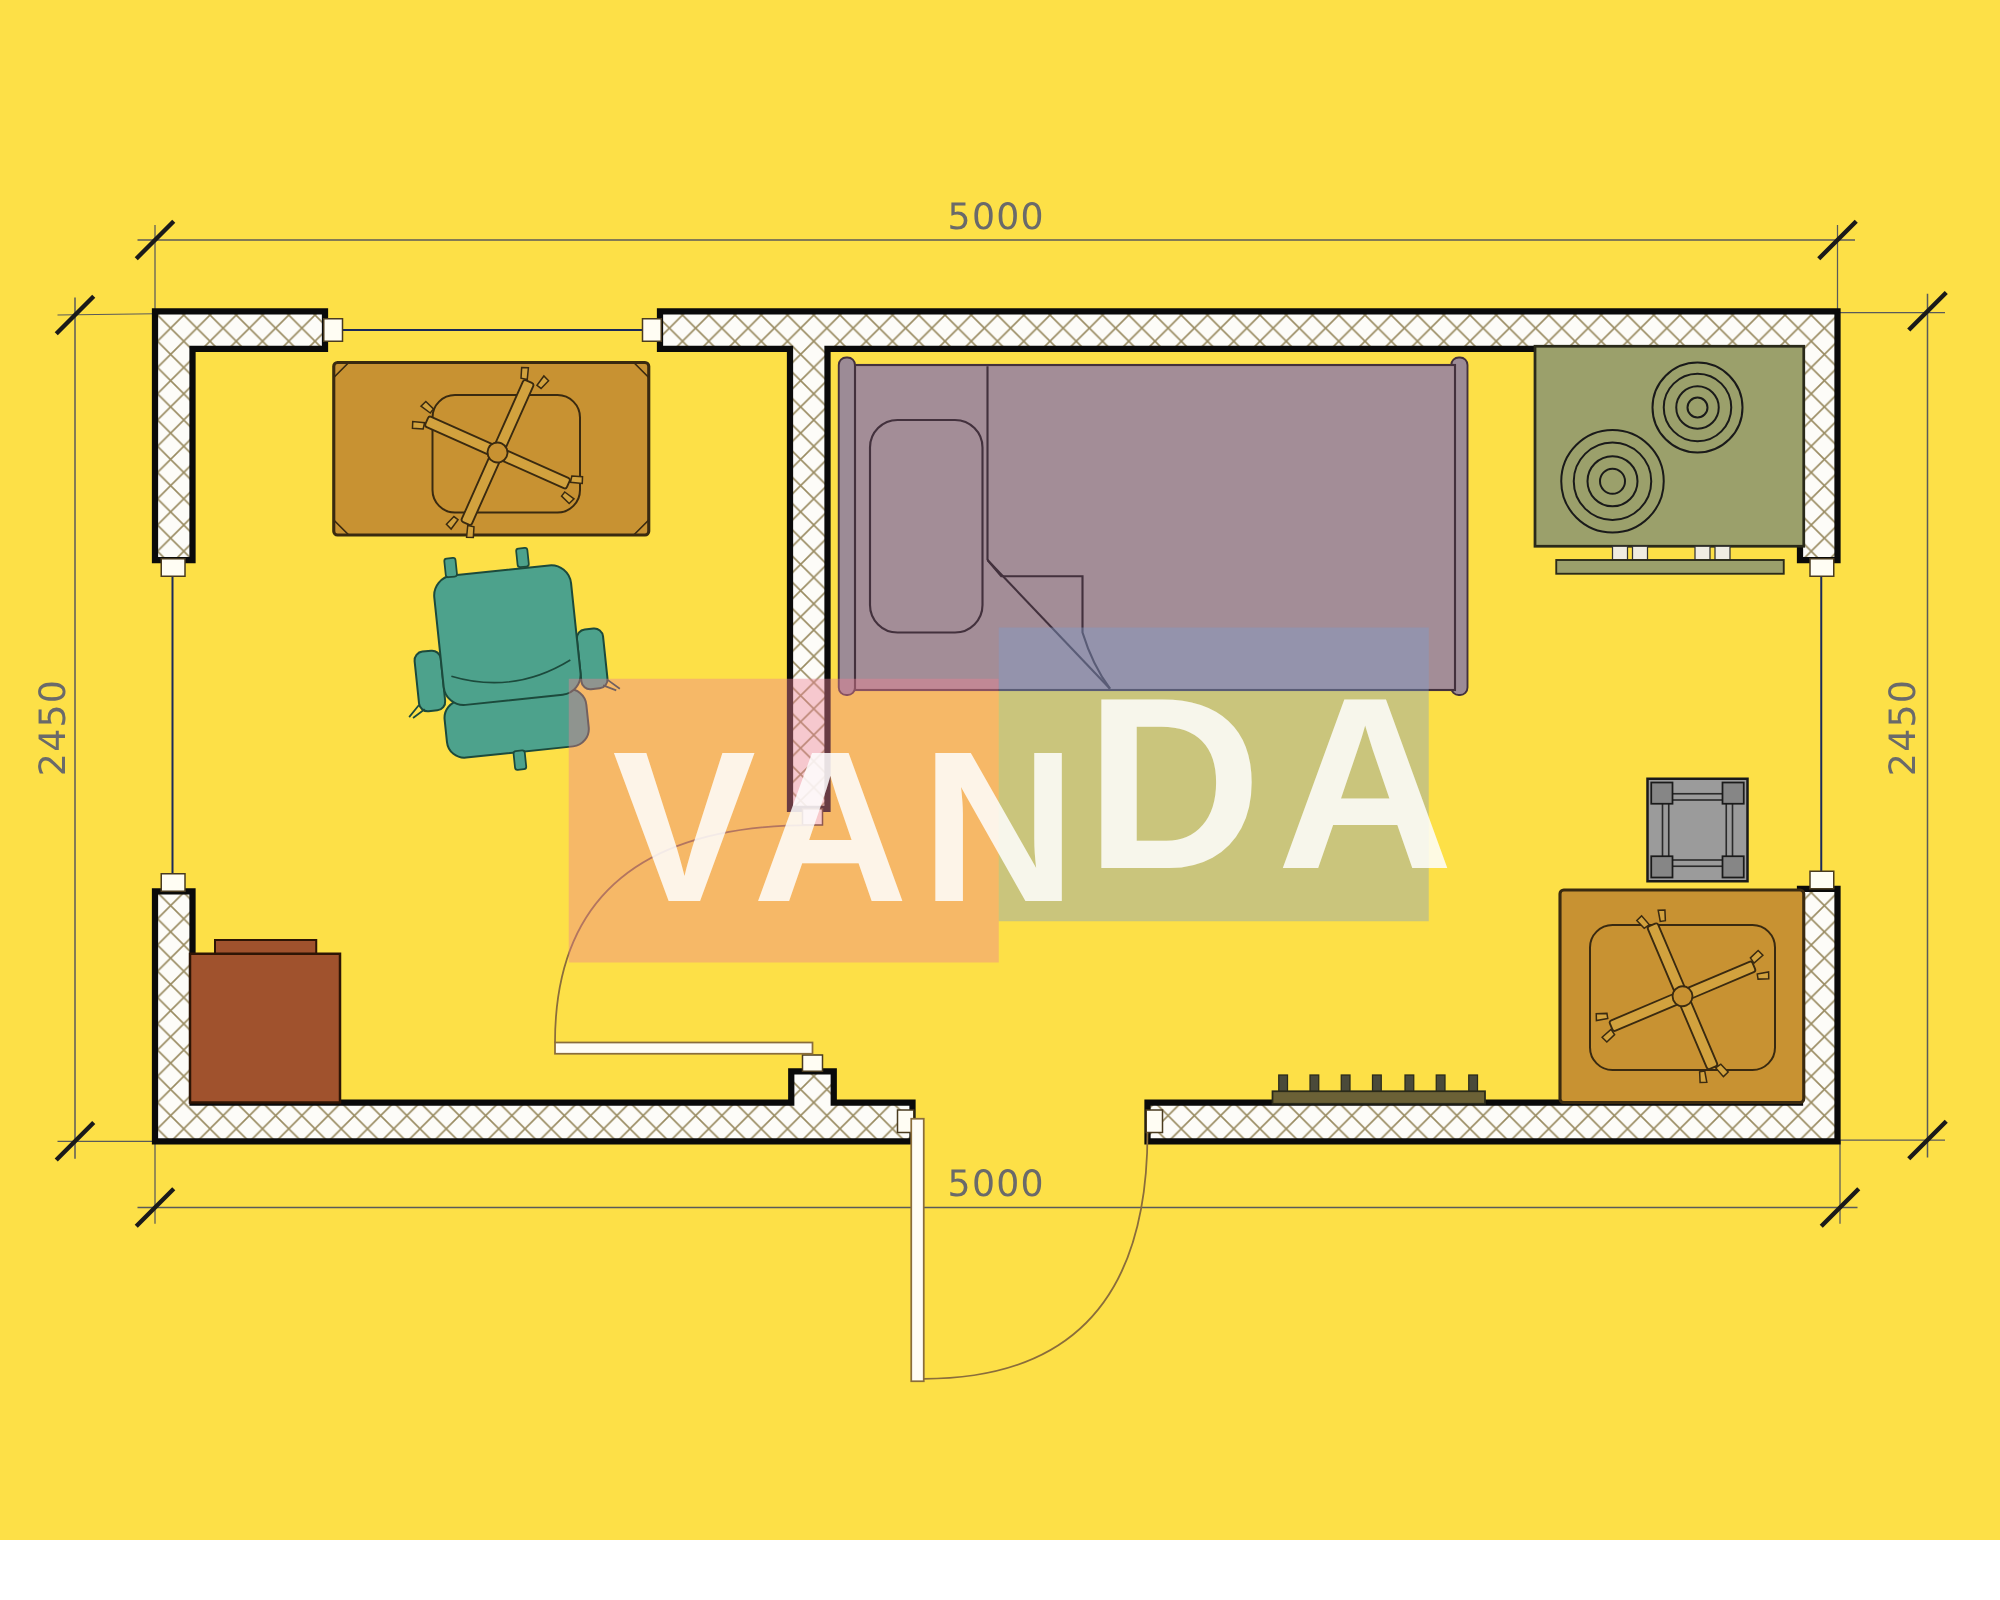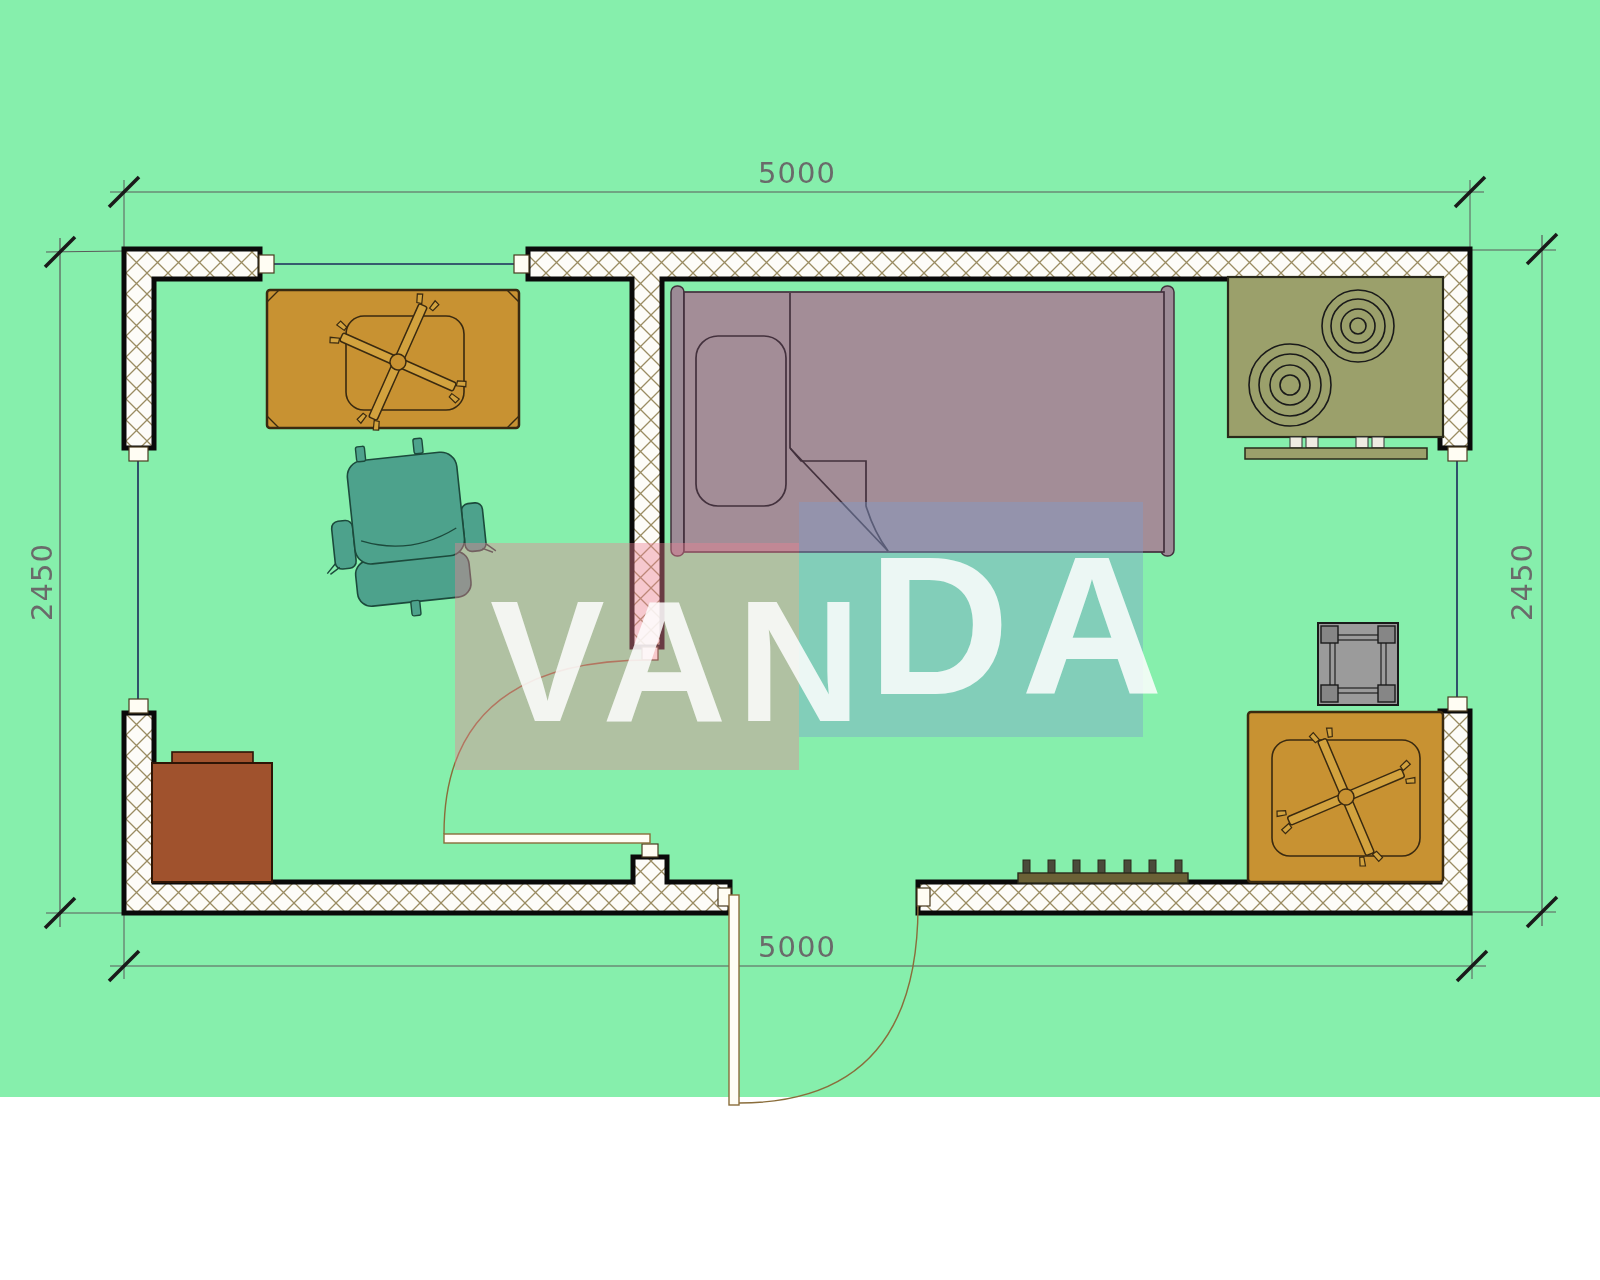--- a/index.html
+++ b/index.html
@@ -1,16 +1,16 @@
 <!DOCTYPE html>
 <html><head>
 <meta charset="utf-8">
 <style>
   html,body{margin:0;padding:0;background:#ffffff;width:1600px;height:1280px;overflow:hidden;}
-  .plan-stage{position:relative;width:1600px;height:1097px;background:#86efac;}
+  .plan-stage{position:relative;width:1600px;height:1232px;background:#fde047;}
   svg{display:block;}
   .dim-line{stroke:#5a5a5a;stroke-width:1.2;fill:none;}
   .ext-line{stroke:#5a5a5a;stroke-width:1;fill:none;}
   .tick{stroke:#1a1a1a;stroke-width:3.5;fill:none;}
   .dim-text{fill:#6a6a6a;font-family:"DejaVu Sans","Liberation Sans",sans-serif;
             font-size:29px;letter-spacing:1px;}
   .wall{stroke:#0a0a0a;stroke-width:5;fill:url(#hatch);stroke-linejoin:miter;}
   .frame{fill:#fffdf3;stroke:#4a3b1f;stroke-width:1.2;}
   .glazing{stroke:#1a2a5a;stroke-width:1.6;fill:none;}
   .door-arc{stroke:#8a6d3b;stroke-width:1.4;fill:none;}

